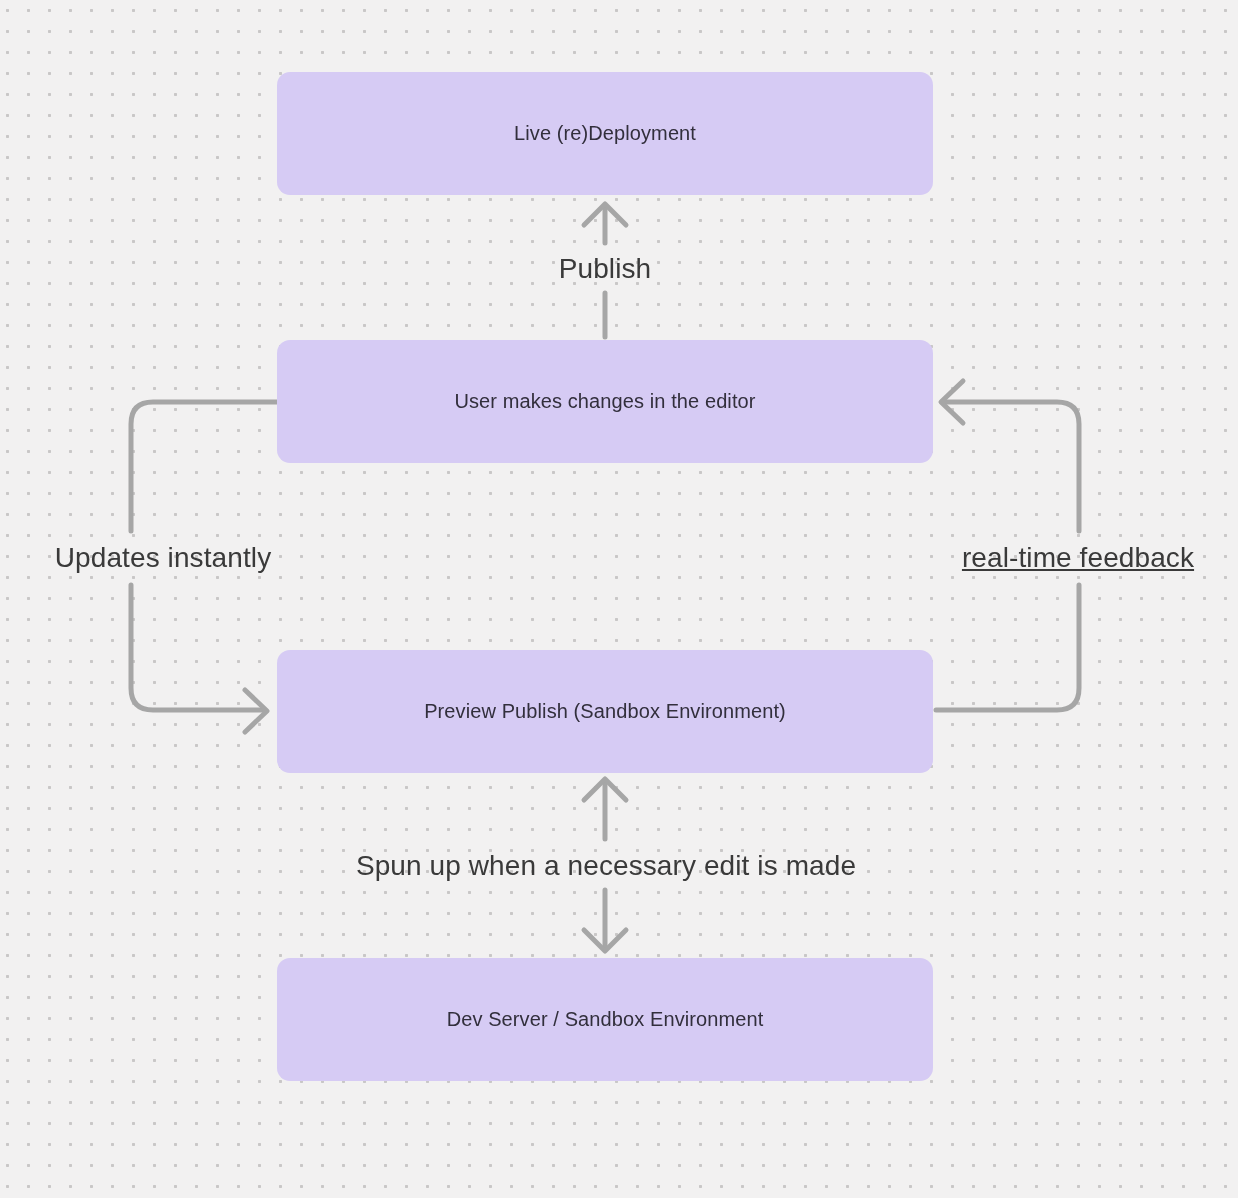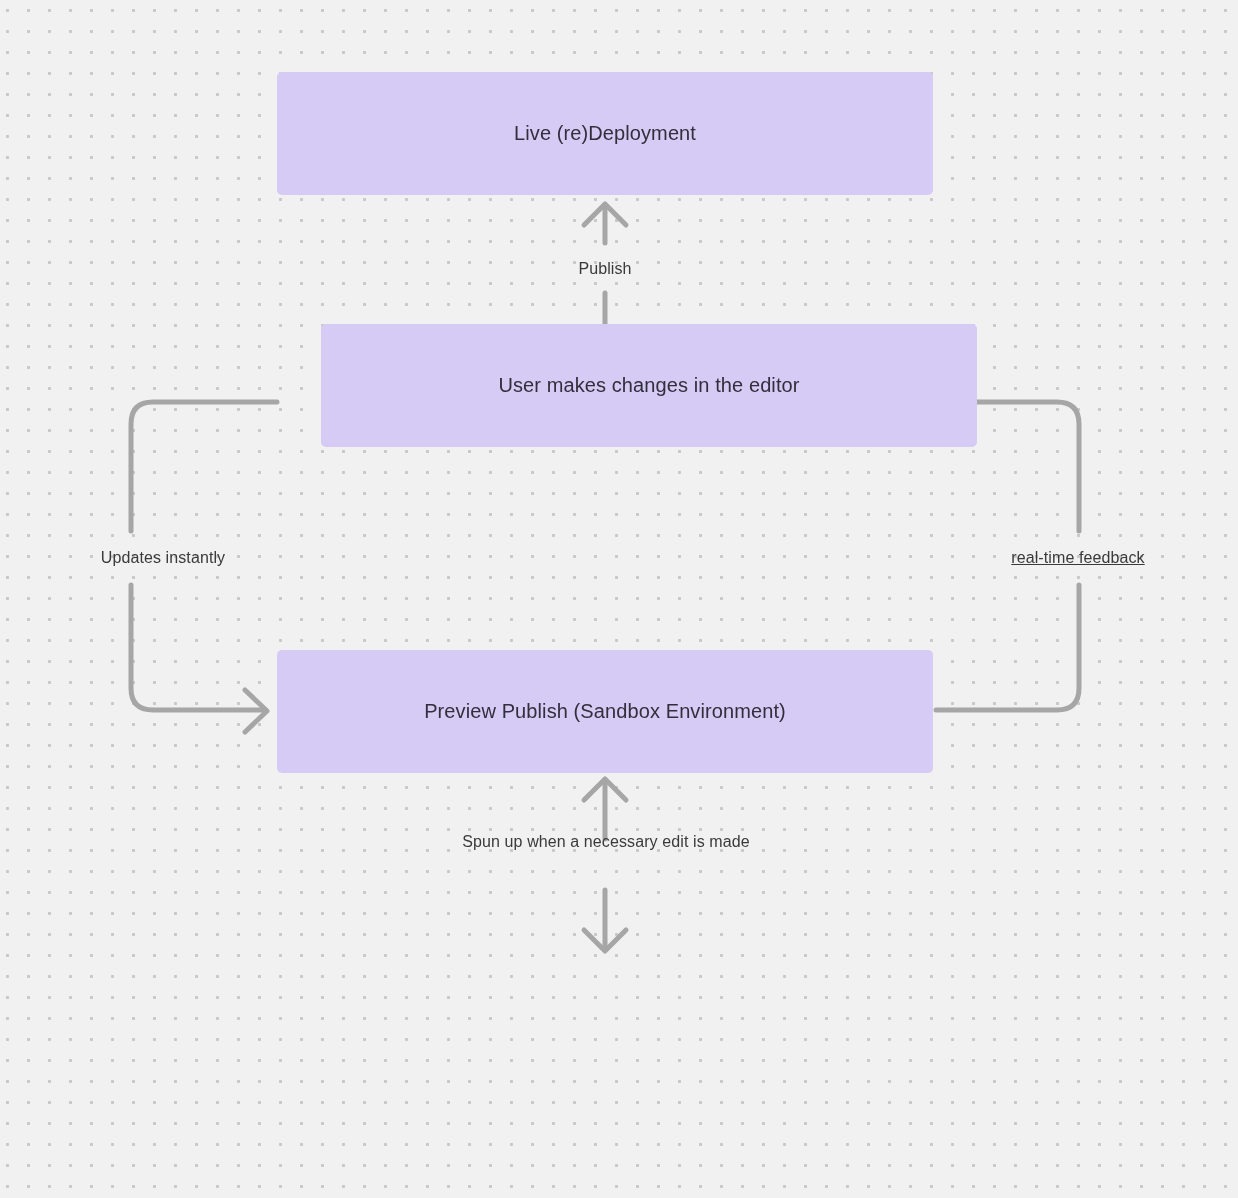--- a/index.html
+++ b/index.html
@@ -29,48 +29,48 @@
     stroke-width: 5;
     stroke-linecap: round;
     stroke-linejoin: round;
   }
   .node {
     position: absolute;
     left: 277px;
     width: 656px;
     height: 123px;
     background: #d6cbf4;
-    border-radius: 5px;
+    border-radius: 13px;
     display: flex;
     align-items: center;
     justify-content: center;
     box-sizing: border-box;
   }
   .node-label {
     font-size: 20px;
     color: #322f3c;
     letter-spacing: 0.1px;
     text-align: center;
   }
   .node-live    { top: 72px;  }
-  .node-user    { top: 324px; margin-left: 44px; }
+  .node-user    { top: 340px; }
   .node-preview { top: 650px; }
   .node-dev     { top: 958px; }
   .edge-label {
     position: absolute;
     transform: translate(-50%, -50%);
-    font-size: 16px;
+    font-size: 28px;
     color: #3a3a3a;
     white-space: nowrap;
     letter-spacing: 0.1px;
   }
   .label-publish  { left: 605px;  top: 269px; }
   .label-updates  { left: 133px;  top: 558px; margin-left: 30px; }
   .label-realtime { left: 1078px; top: 558px; text-decoration: underline; }
-  .label-spunup   { left: 606px;  top: 842px; }
+  .label-spunup   { left: 606px;  top: 866px; }
 </style>
 </head>
 <body>
 
 <div class="canvas">
 
   <svg class="edges-layer" viewBox="0 0 1238 1198" xmlns="http://www.w3.org/2000/svg" aria-hidden="true">
 
     <g>
       <path d="M 605 337 L 605 293"></path>
@@ -103,20 +103,23 @@
   </div>
 
   <div class="node node-user">
     <span class="node-label">User makes changes in the editor</span>
   </div>
 
   <div class="node node-preview">
     <span class="node-label">Preview Publish (Sandbox Environment)</span>
   </div>
 
+  <div class="node node-dev">
+    <span class="node-label">Dev Server / Sandbox Environment</span>
+  </div>
 
   <div class="edge-label label-publish">Publish</div>
 
   <div class="edge-label label-updates">Updates instantly</div>
 
   <div class="edge-label label-realtime">real-time feedback</div>
 
   <div class="edge-label label-spunup">Spun up when a necessary edit is made</div>
 
 </div>

